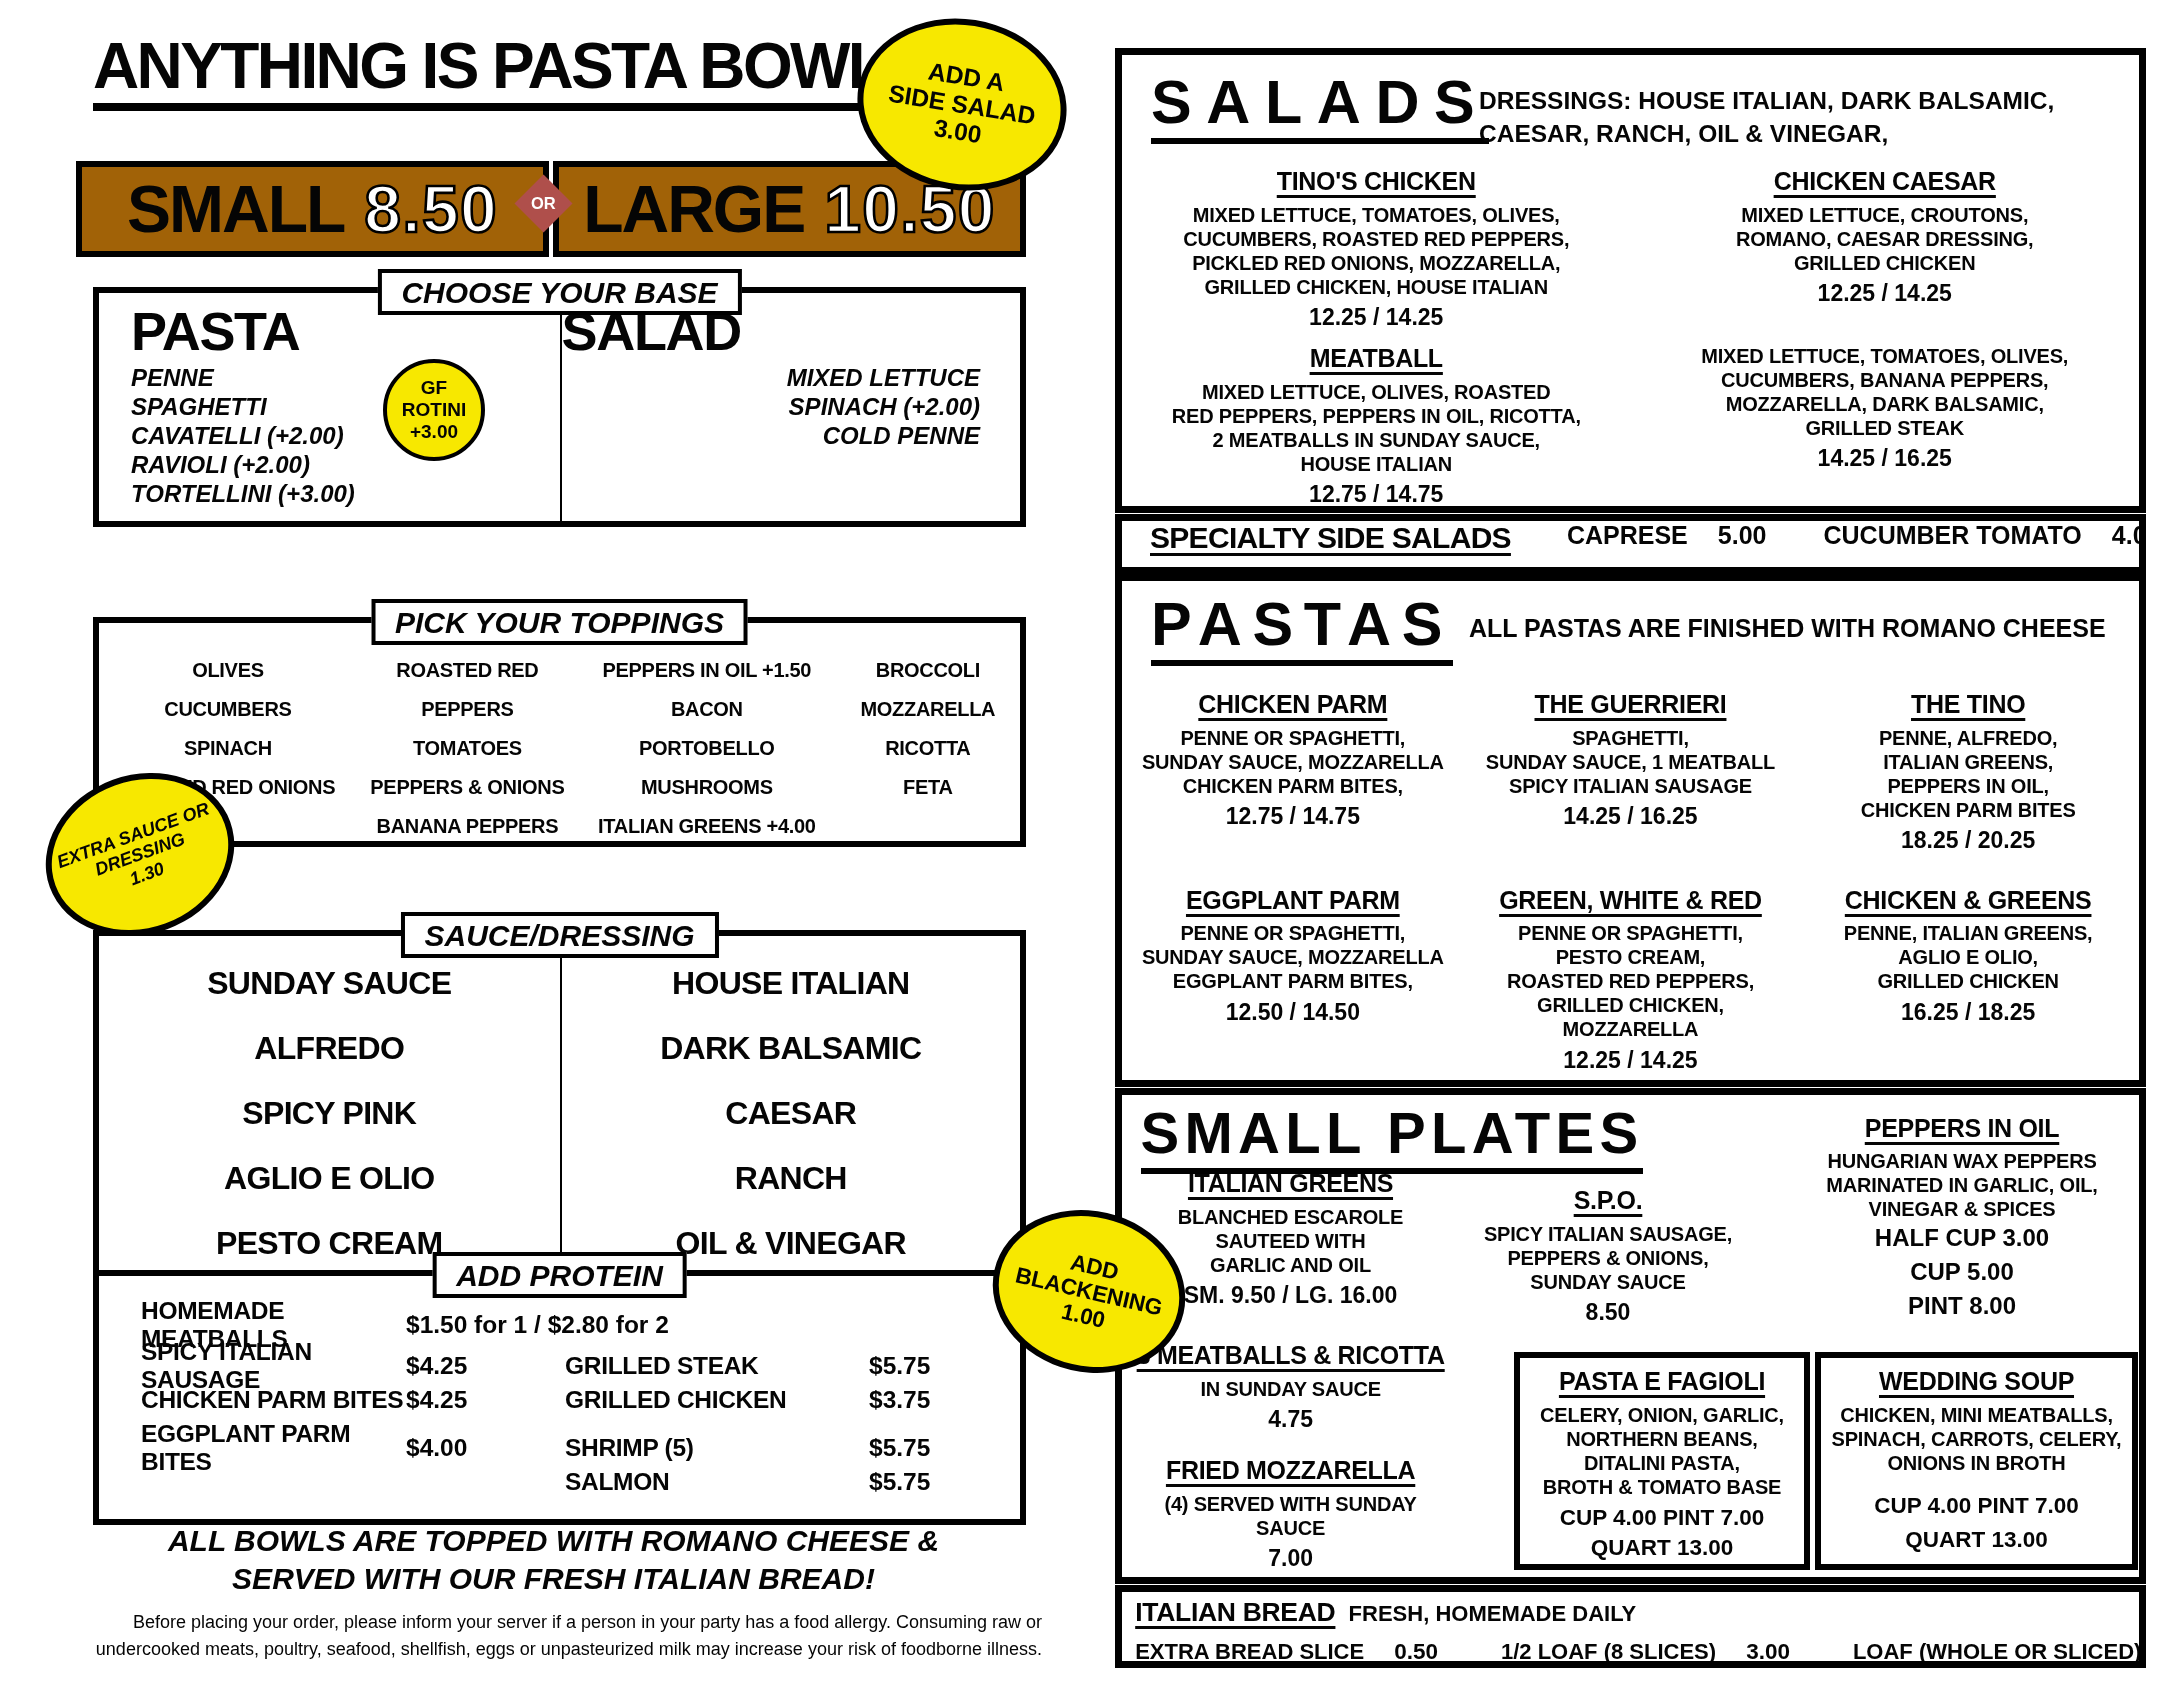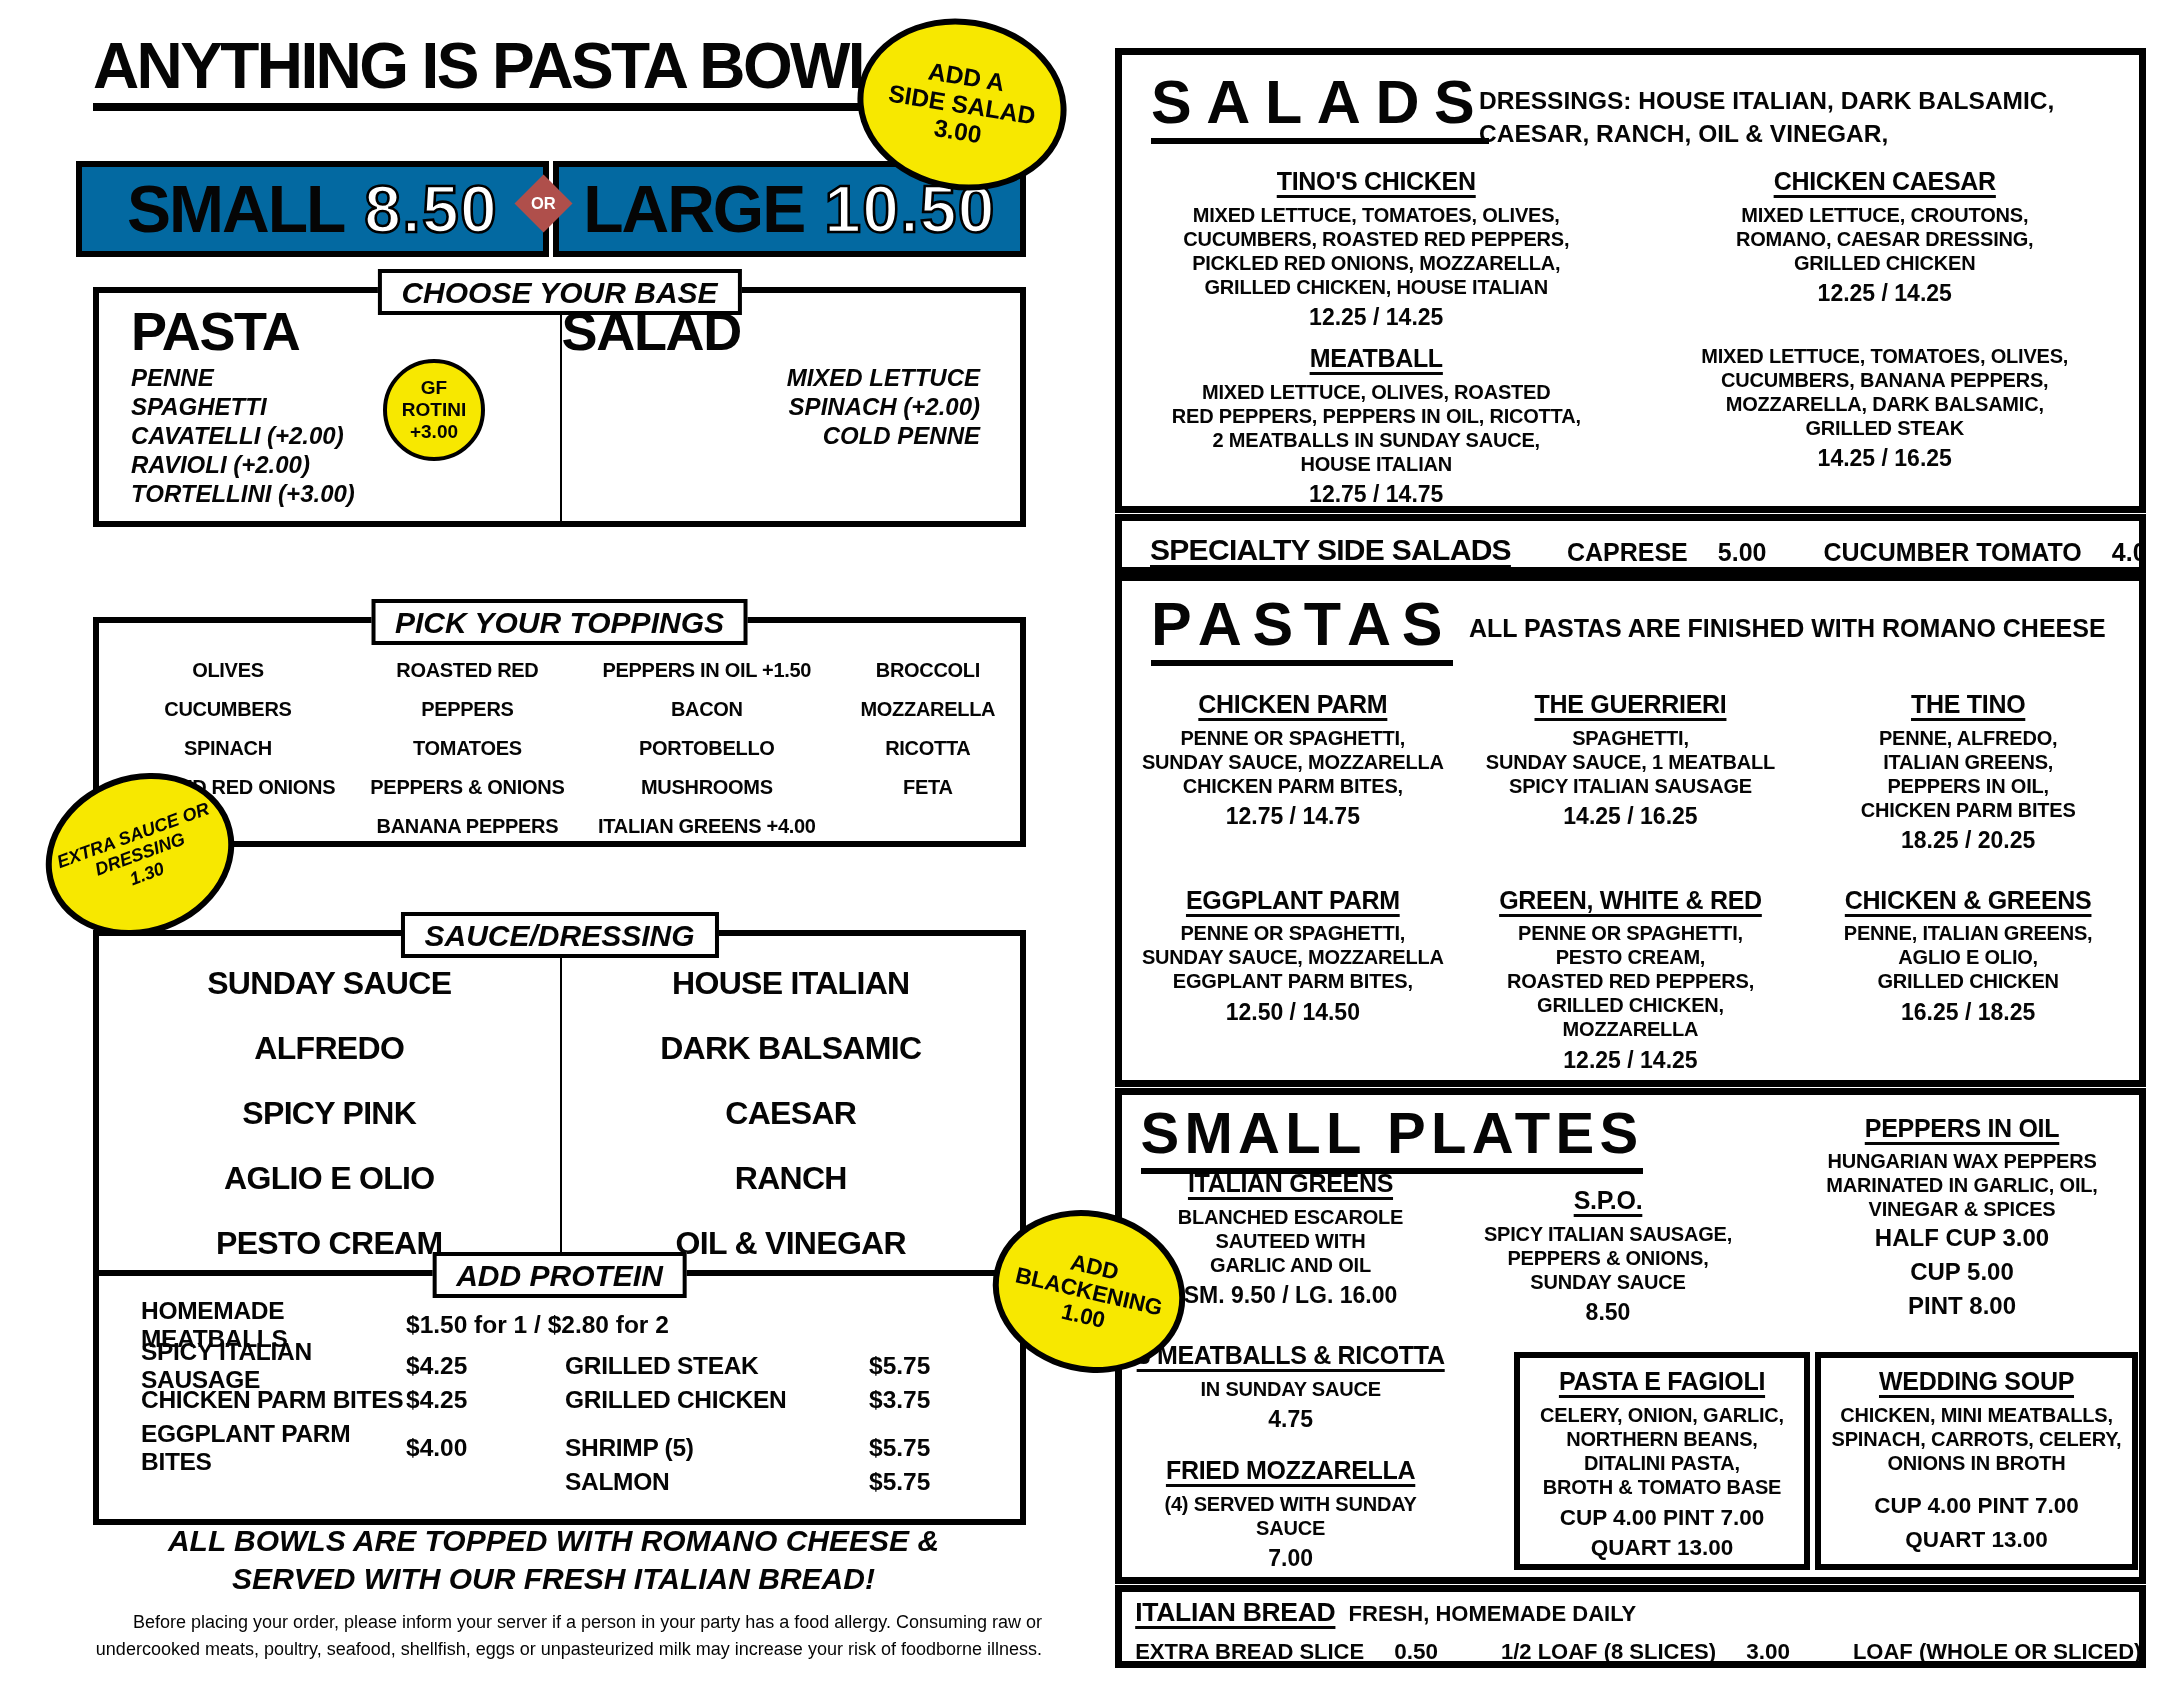--- a/index.html
+++ b/index.html
@@ -12,21 +12,21 @@
          white-space:nowrap;border-bottom:8.6px solid #000;padding-bottom:5.3px;line-height:1;}
 
   .badge{position:absolute;background:var(--yellow);border:6.6px solid #000;border-radius:50%;
          display:flex;flex-direction:column;justify-content:center;align-items:center;
          text-align:center;line-height:1.12;font-weight:700;z-index:5;}
   .badge-side{left:857px;top:18.5px;width:198px;height:159px;transform:rotate(9deg);font-size:24.5px;}
   .badge-sauce{left:44px;top:775px;width:180px;height:147px;transform:rotate(-20deg);font-size:18px;font-style:italic;}
   .badge-black{left:992px;top:1211px;width:182px;height:149px;transform:rotate(13deg);font-size:22.5px;}
 
   .sizebox{position:absolute;top:161px;height:84px;border:6px solid #000;display:flex;
-           align-items:center;justify-content:center;gap:20px;background:#0369a1;}
+           align-items:center;justify-content:center;gap:20px;background:#a16207;}
   .sizebox.small{left:76px;width:461px;}
   .sizebox.large{left:553px;width:461px;}
   .sz{font-size:66px;font-weight:800;letter-spacing:-2px;line-height:1;}
   .price-outline{font-size:66px;font-weight:700;line-height:1;color:#fff;
                  -webkit-text-stroke:2.6px #000;letter-spacing:1.3px;}
   .or-diamond{position:absolute;left:523px;top:183px;width:41px;height:41px;background:var(--red);
               transform:rotate(45deg);display:flex;align-items:center;justify-content:center;z-index:4;}
   .or-diamond span{transform:rotate(-45deg);color:#fff;font-size:16.5px;font-weight:700;}
 
   .boxsec{position:absolute;left:93px;width:921px;border:6px solid #000;background:#fff;}
@@ -73,21 +73,21 @@
             padding-bottom:5.3px;white-space:nowrap;}
   .salads-head{left:29px;top:17px;letter-spacing:14.6px;}
   .dressings{position:absolute;left:357px;top:29px;font-size:24.5px;font-weight:600;line-height:33px;}
   .salad-grid{position:absolute;left:0;top:112px;width:100%;display:grid;grid-template-columns:1fr 1fr;
               row-gap:13.2px;text-align:center;}
   .mi-name{font-size:25px;font-weight:700;text-decoration:underline;text-decoration-thickness:2.6px;
            text-underline-offset:5.3px;margin-bottom:6.6px;letter-spacing:-0.3px;}
   .mi-desc{font-size:20px;font-weight:600;line-height:24px;letter-spacing:-0.2px;text-align:center;}
   .mi-price{font-size:23px;font-weight:700;margin-top:5.3px;}
 
-  .specialty-box{top:514px;height:60px;display:flex;align-items:flex-end;padding:0 28px;}
+  .specialty-box{top:514px;height:60px;display:flex;align-items:flex-start;padding:0 28px;}
   .spec-title{font-size:30px;font-weight:700;text-decoration:underline;text-decoration-thickness:3.3px;
               text-underline-offset:5.3px;margin-right:56px;white-space:nowrap;letter-spacing:-0.7px;}
   .spec-name{font-size:25px;font-weight:600;white-space:nowrap;}
   .spec-price{font-size:25px;font-weight:700;margin-left:30px;}
   .spec-gap{margin-left:57px;}
 
   .pastas-box{top:574px;height:513px;}
   .pastas-head{left:29px;top:13px;letter-spacing:10.6px;}
   .pastas-note{position:absolute;left:347px;top:33px;font-size:25px;font-weight:600;white-space:nowrap;}
   .pasta-grid{position:absolute;left:5.3px;top:109px;width:calc(100% - 10.6px);display:grid;

